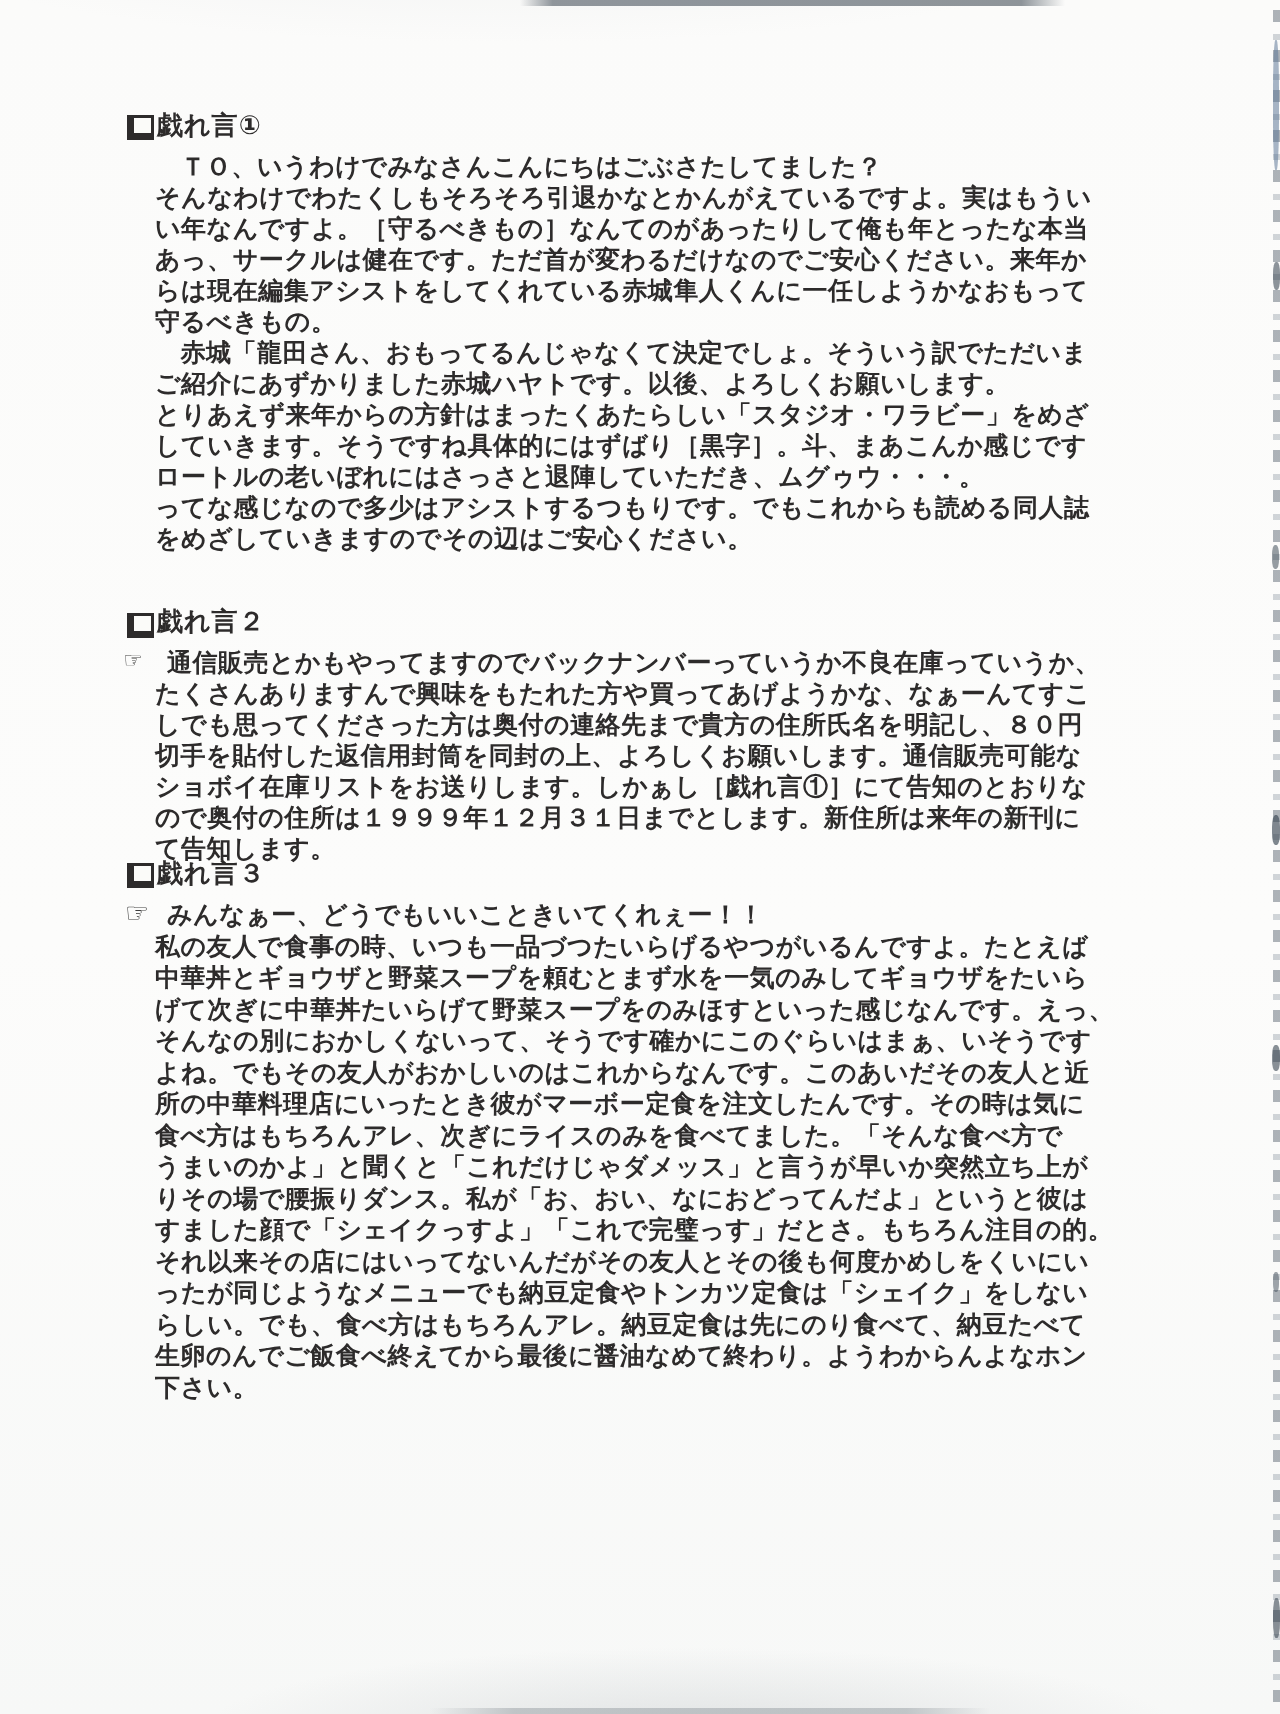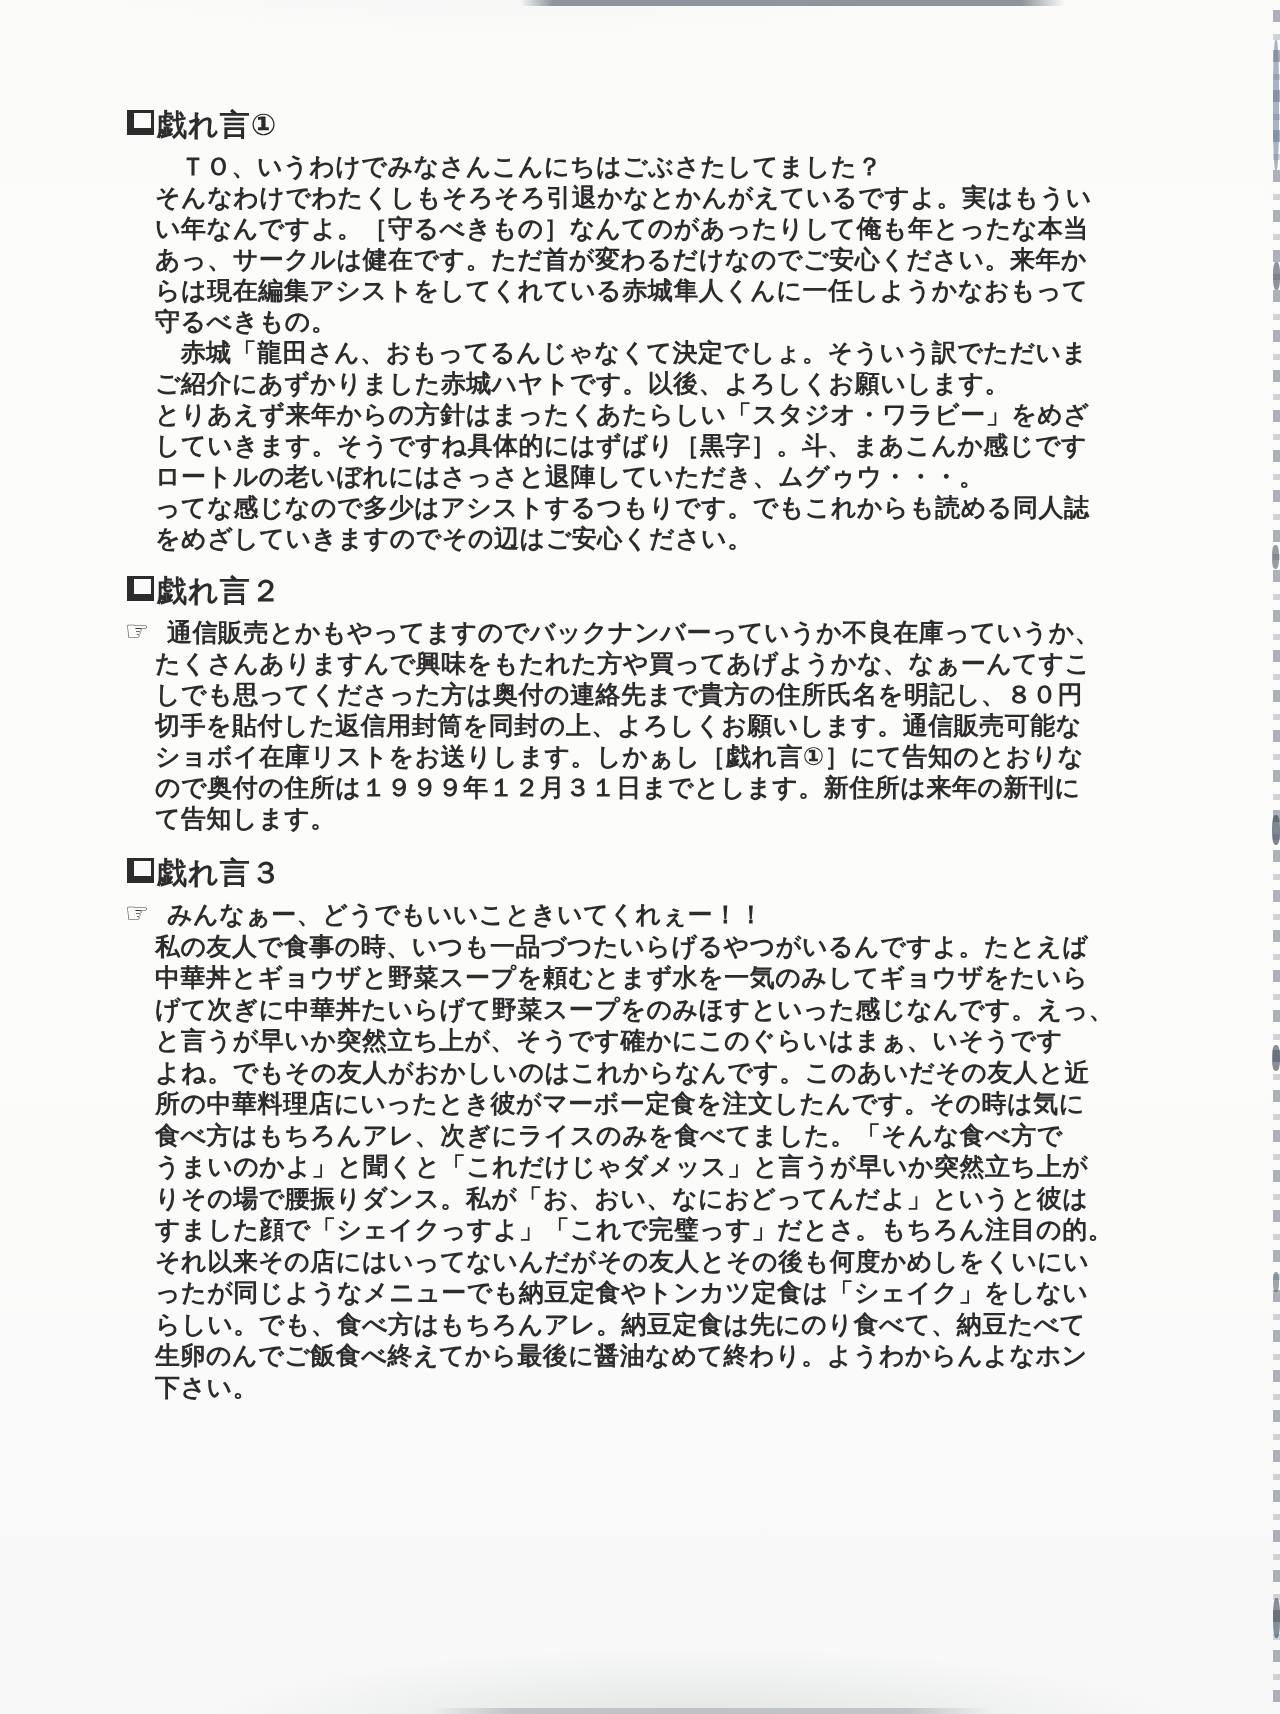--- a/index.html
+++ b/index.html
@@ -38,23 +38,23 @@
   .sp6{right:1px;top:1272px;width:6px;height:20px;background:rgba(66,78,90,0.5);}
   .sp7{right:0;top:1598px;width:7px;height:40px;background:rgba(60,72,84,0.6);}
   .bottom-strip{
     position:absolute;left:430px;bottom:0;width:560px;height:6px;
     background:linear-gradient(90deg,rgba(150,156,160,0) 0%,rgba(150,157,162,0.5) 15%,rgba(150,157,162,0.5) 85%,rgba(150,156,160,0) 100%);
   }
 
   
   .sec{position:absolute;left:127px;width:965px;color:#2d2b2b;font-weight:700;}
   #sec1{top:110px;}
-  #sec2{top:576px;}
+  #sec2{top:608px;font-family:Liberation Mono, monospace;}
   #sec3{top:858px;}
-  .hdr{display:flex;align-items:flex-start;font-size:30px;line-height:30px;margin-bottom:11px;letter-spacing:1px;}
+  .hdr{display:flex;align-items:flex-end;font-size:26px;line-height:30px;margin-bottom:11px;letter-spacing:1px;}
   .sq{
     display:inline-block;width:17px;height:15px;margin-right:3px;
     border-style:solid;border-color:#2d2b2b;
     border-width:3px 3px 7px 7px;
     background:#fbfbf9;
   }
   .line{
     margin-left:28px;font-size:25px;line-height:31px;height:31px;
     letter-spacing:0.5px;white-space:nowrap;
   }
@@ -123,21 +123,21 @@
     <span class="sq"></span>
     <span>戯れ言３</span>
   </div>
   <div class="line pline">
     <span class="hand">☞</span>
     <span class="ptext">みんなぁー、どうでもいいこときいてくれぇー！！</span>
   </div>
   <div class="line">私の友人で食事の時、いつも一品づつたいらげるやつがいるんですよ。たとえば</div>
   <div class="line">中華丼とギョウザと野菜スープを頼むとまず水を一気のみしてギョウザをたいら</div>
   <div class="line">げて次ぎに中華丼たいらげて野菜スープをのみほすといった感じなんです。えっ、</div>
-  <div class="line">と言うが早いか突然立ち上が、そうです確かにこのぐらいはまぁ、いそうです</div>
+  <div class="line">そんなの別におかしくないって、そうです確かにこのぐらいはまぁ、いそうです</div>
   <div class="line">よね。でもその友人がおかしいのはこれからなんです。このあいだその友人と近</div>
   <div class="line">所の中華料理店にいったとき彼がマーボー定食を注文したんです。その時は気に</div>
   <div class="line">食べ方はもちろんアレ、次ぎにライスのみを食べてました。「そんな食べ方で</div>
   <div class="line">うまいのかよ」と聞くと「これだけじゃダメッス」と言うが早いか突然立ち上が</div>
   <div class="line">りその場で腰振りダンス。私が「お、おい、なにおどってんだよ」というと彼は</div>
   <div class="line">すました顔で「シェイクっすよ」「これで完璧っす」だとさ。もちろん注目の的。</div>
   <div class="line">それ以来その店にはいってないんだがその友人とその後も何度かめしをくいにい</div>
   <div class="line">ったが同じようなメニューでも納豆定食やトンカツ定食は「シェイク」をしない</div>
   <div class="line">らしい。でも、食べ方はもちろんアレ。納豆定食は先にのり食べて、納豆たべて</div>
   <div class="line">生卵のんでご飯食べ終えてから最後に醤油なめて終わり。ようわからんよなホン</div>

